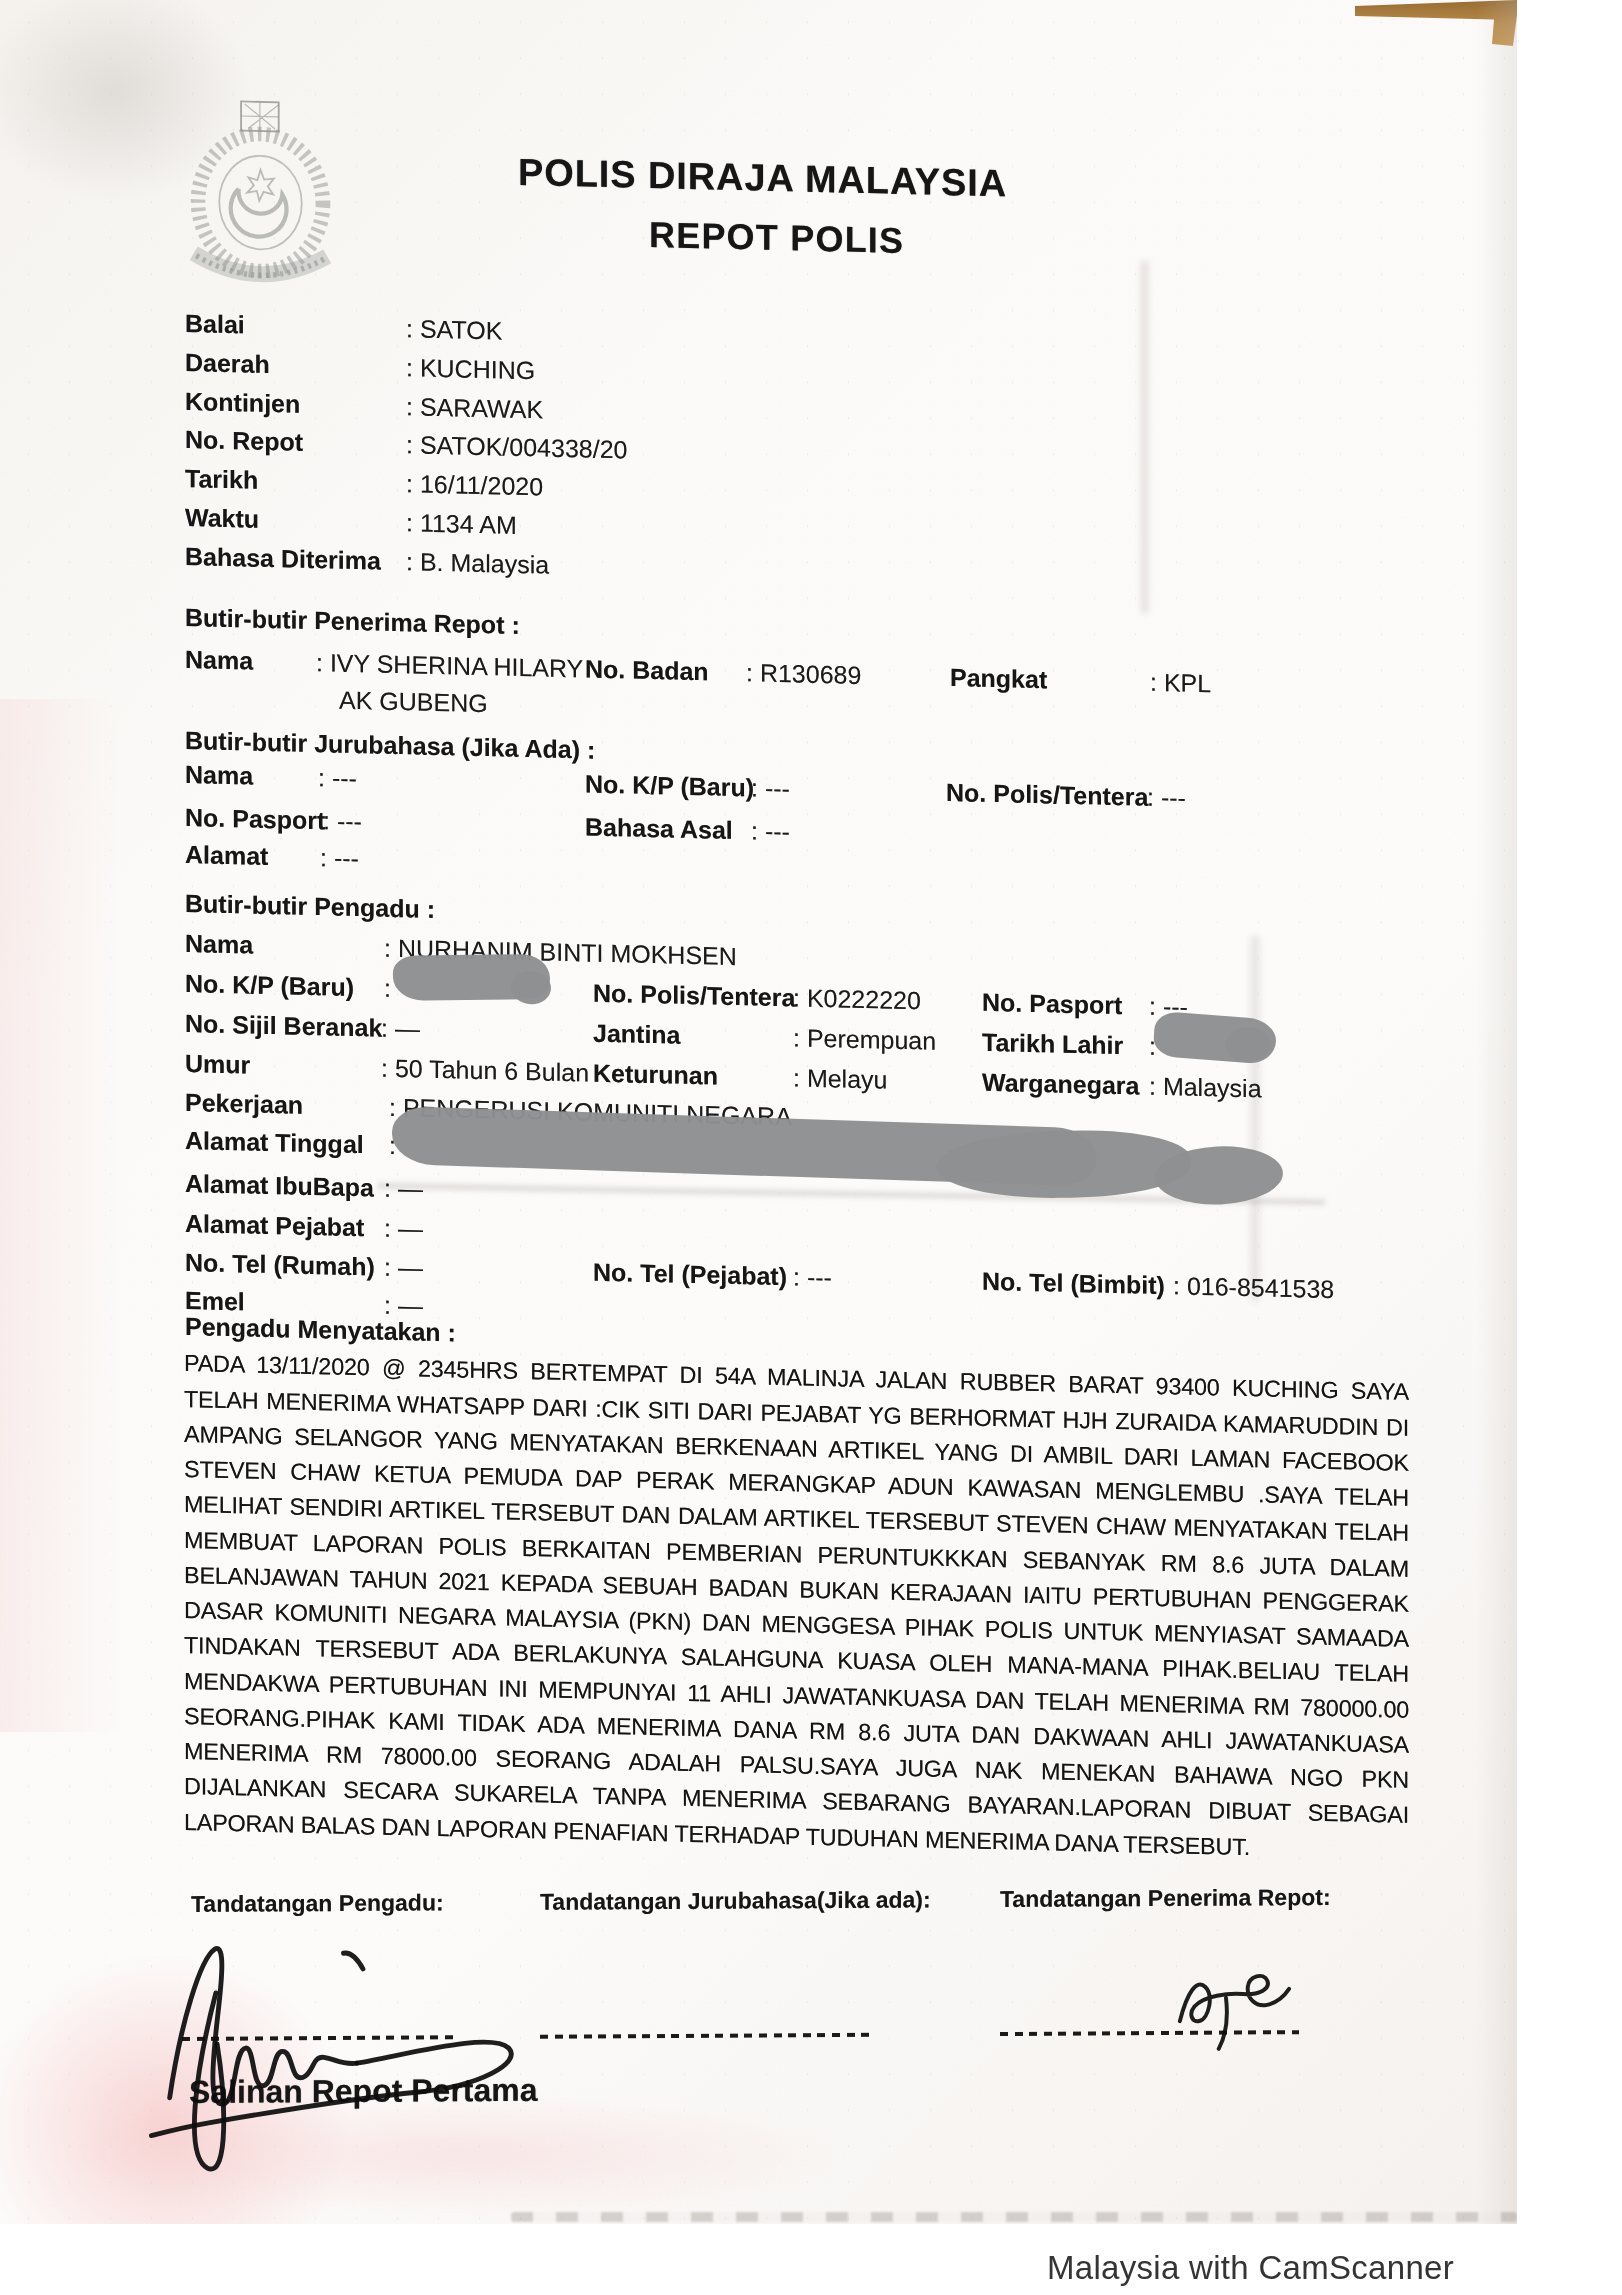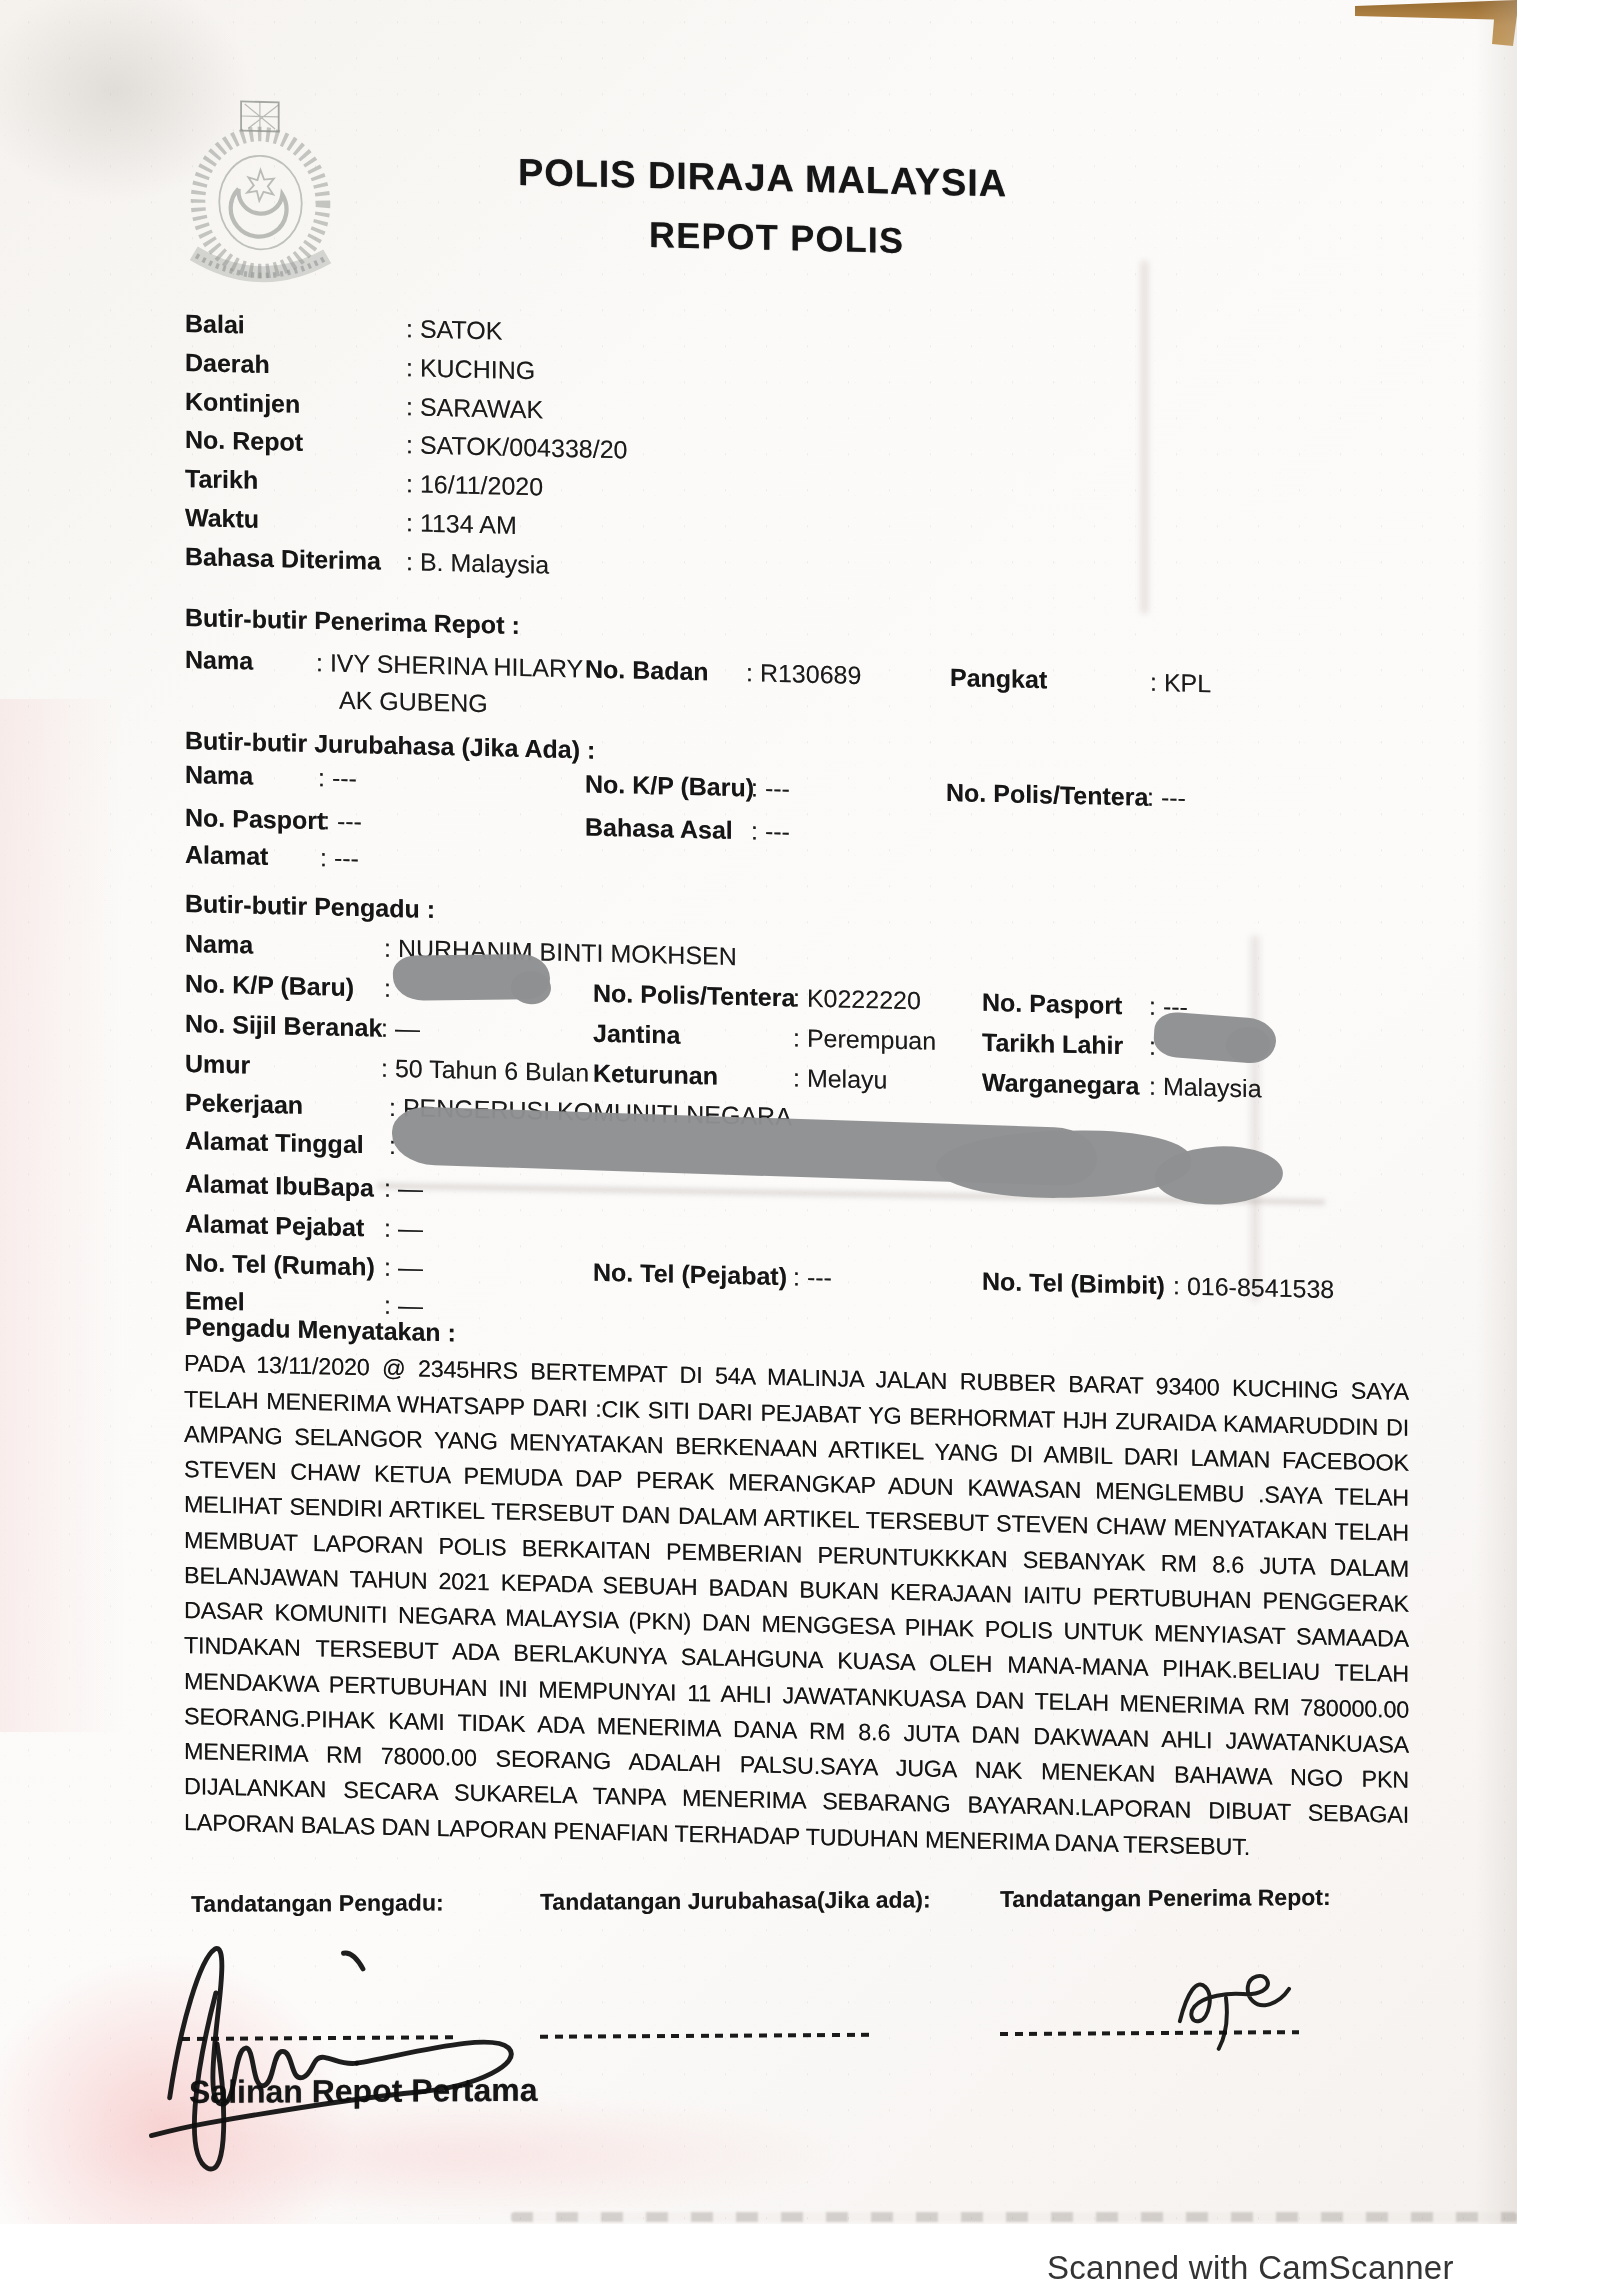--- a/index.html
+++ b/index.html
@@ -208,15 +208,15 @@
         <path d="M342,247 C430,232 564,196 592,224 C614,248 544,286 444,295 C330,305 180,330 96,344 C55,351 20,360 4,364"></path>
       </svg>
 
       <svg class="sig" id="sig-penerima" style="left:1170px;top:1969px" width="152" height="91" viewBox="0 0 250 150">
         <path d="M16,96 C28,48 44,26 58,40 C72,54 64,92 48,96 C36,99 30,84 40,72 C56,54 96,50 120,52 C146,54 166,44 160,30 C154,16 130,22 128,40 C126,60 142,74 160,70 C178,66 188,56 196,44"></path>
         <path d="M92,58 C96,92 92,120 80,142"></path>
       </svg>
     </div>
   </div>
 
-  <div id="watermark">Scanned with CamScanner</div>
+  <div id="watermark">Malaysia with CamScanner</div>
 </div>
 
 
 </body></html>

